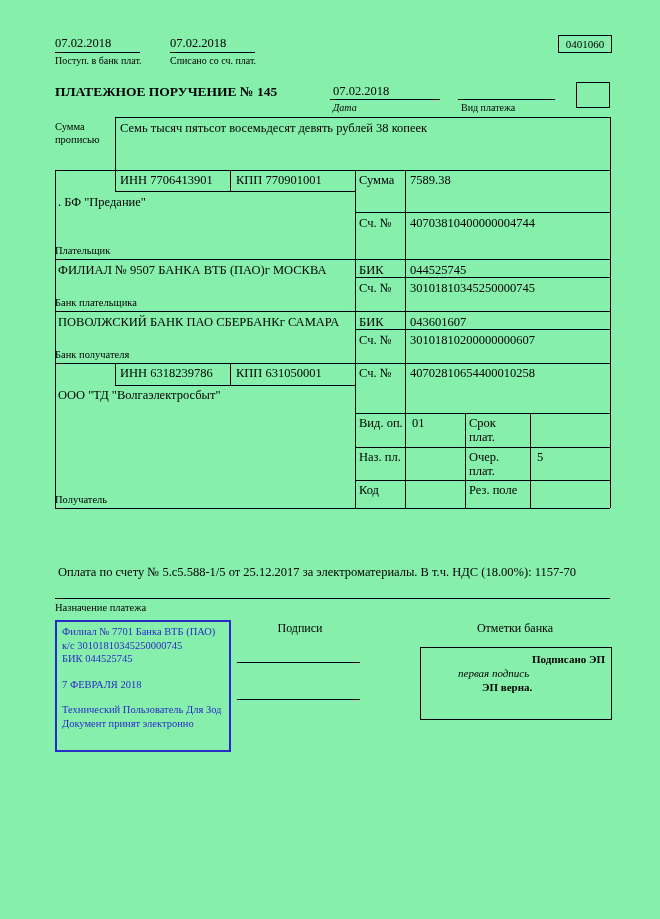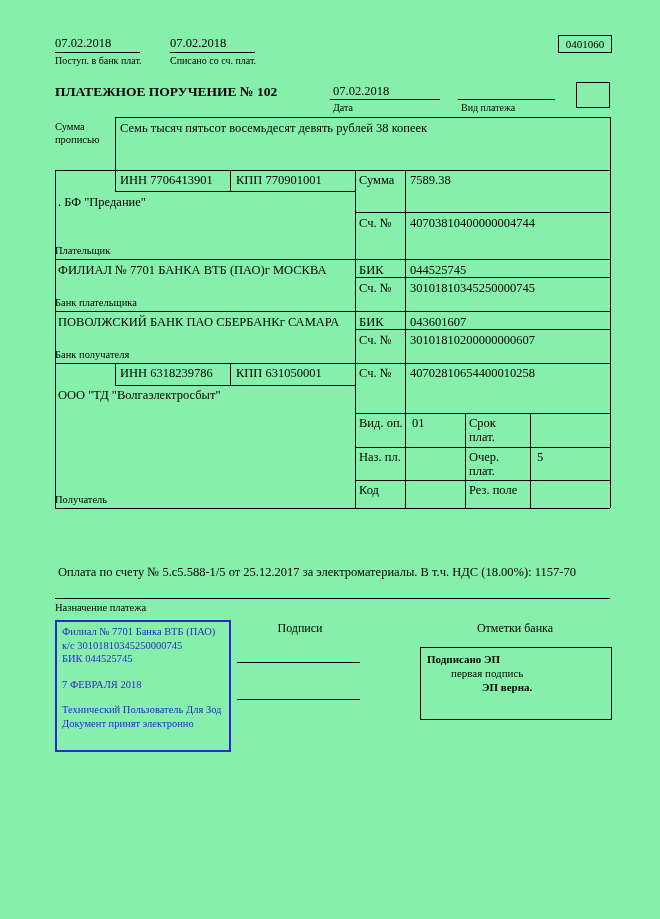--- a/index.html
+++ b/index.html
@@ -21,47 +21,47 @@
   .stamp {
     position:absolute; box-sizing:border-box;
     border:2px solid #2a2ac8; color:#2a2ac8;
     font-size:10.5px; line-height:13.5px; padding:3px 5px;
   }
   .stamp .gap { margin-top:12px; }
   .esign {
     position:absolute; box-sizing:border-box; border:1px solid #000;
     font-size:11px; line-height:14px; padding:4px 6px;
   }
-  .esign .e-title { text-align:left; font-weight:bold; }
+  .esign .e-title { text-align:right; font-weight:bold; }
   .esign .e-name  { margin-top:3px; }
-  .esign .e-role  { margin-left:24px; }
+  .esign .e-role  { font-style:italic; margin-left:31px; }
   .esign .e-ver   { font-weight:bold; margin-left:55px; }
   .hdr { position:absolute; font-size:12px; text-align:center; white-space:nowrap; }
 </style>
 </head>
 <body>
 
 <div class="page">
 
   <div class="t" style="left:55px;top:36px;">07.02.2018</div>
   <div class="hl" style="left:55px;top:52px;width:85px;"></div>
   <div class="tiny" style="left:55px;top:55px;">Поступ. в банк плат.</div>
 
   <div class="t" style="left:170px;top:36px;">07.02.2018</div>
   <div class="hl" style="left:170px;top:52px;width:85px;"></div>
   <div class="tiny" style="left:170px;top:55px;">Списано со сч. плат.</div>
 
   <div class="box code-box" style="left:558px;top:35px;width:54px;height:18px;">
     <span>0401060</span>
   </div>
 
-  <div class="title" style="left:55px;top:84px;">ПЛАТЕЖНОЕ ПОРУЧЕНИЕ № 102</div>
+  <div class="title" style="left:55px;top:84px;">ПЛАТЕЖНОЕ ПОРУЧЕНИЕ № 145</div>
   <div class="t" style="left:333px;top:84px;">07.02.2018</div>
   <div class="hl" style="left:330px;top:99px;width:110px;"></div>
-  <div class="tiny" style="left:333px;top:102px;">Дата</div>
+  <div class="tiny" style="left:333px;top:102px;font-style:italic;">Дата</div>
   <div class="hl" style="left:458px;top:99px;width:97px;"></div>
   <div class="tiny" style="left:461px;top:102px;text-align:center;">Вид платежа</div>
   <div class="box" style="left:576px;top:82px;width:34px;height:26px;"></div>
 
   <div class="cap" style="left:55px;top:120px;width:58px;white-space:normal;line-height:13px;">Сумма прописью</div>
   <div class="t" style="left:120px;top:121px;">Семь тысяч пятьсот восемьдесят девять рублей 38 копеек</div>
 
   <div class="hl" style="left:115px;top:117px;width:495px;"></div>
   <div class="vl" style="left:115px;top:117px;height:74px;"></div>
   <div class="vl" style="left:610px;top:117px;height:391px;"></div>
@@ -90,21 +90,21 @@
 
   <div class="t" style="left:120px;top:173px;">ИНН 7706413901</div>
   <div class="t" style="left:236px;top:173px;">КПП 770901001</div>
   <div class="t" style="left:359px;top:173px;">Сумма</div>
   <div class="t" style="left:410px;top:173px;">7589.38</div>
   <div class="t" style="left:58px;top:195px;">. БФ "Предание"</div>
   <div class="t" style="left:359px;top:216px;">Сч. №</div>
   <div class="t" style="left:410px;top:216px;">40703810400000004744</div>
   <div class="cap" style="left:55px;top:245px;">Плательщик</div>
 
-  <div class="t" style="left:58px;top:263px;">ФИЛИАЛ № 7701 БАНКА ВТБ (ПАО)г МОСКВА</div>
+  <div class="t" style="left:58px;top:263px;">ФИЛИАЛ № 9507 БАНКА ВТБ (ПАО)г МОСКВА</div>
   <div class="t" style="left:359px;top:263px;">БИК</div>
   <div class="t" style="left:410px;top:263px;">044525745</div>
   <div class="t" style="left:359px;top:281px;">Сч. №</div>
   <div class="t" style="left:410px;top:281px;">30101810345250000745</div>
   <div class="cap" style="left:55px;top:297px;">Банк плательщика</div>
 
   <div class="t" style="left:58px;top:315px;">ПОВОЛЖСКИЙ БАНК ПАО СБЕРБАНКг САМАРА</div>
   <div class="t" style="left:359px;top:315px;">БИК</div>
   <div class="t" style="left:410px;top:315px;">043601607</div>
   <div class="t" style="left:359px;top:333px;">Сч. №</div>

